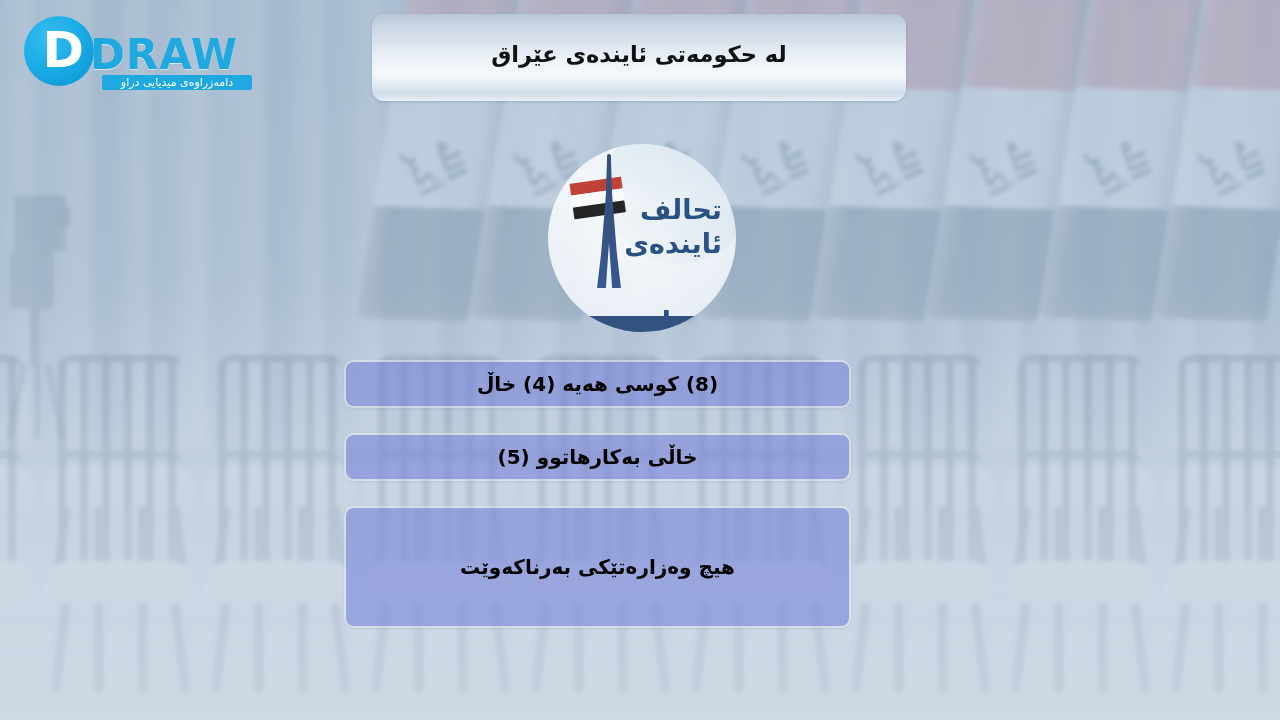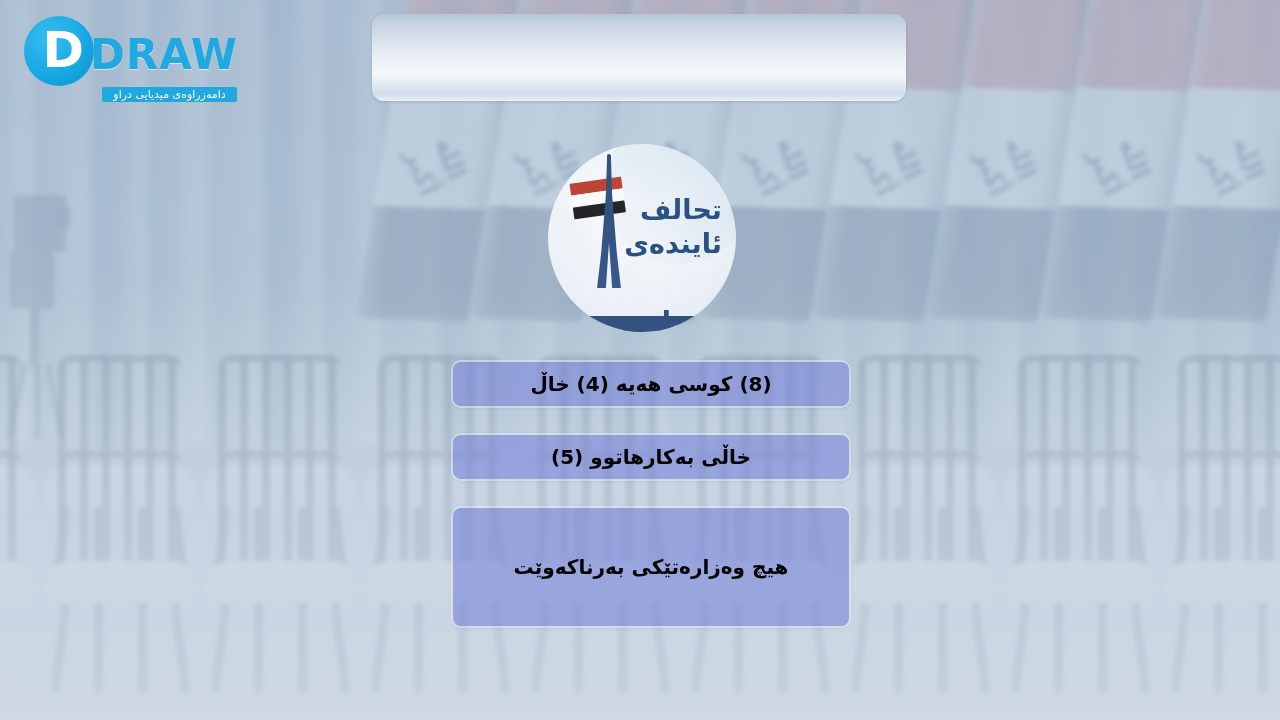--- a/index.html
+++ b/index.html
@@ -152,26 +152,25 @@
     font-family:"DejaVu Sans","Liberation Sans",sans-serif;
   }
   .draw-word{
     position:absolute; left:74px; top:16px;
     font-size:42px; font-weight:bold; letter-spacing:1px;
     color:#1fa9e0;
     font-family:"DejaVu Sans","Liberation Sans",sans-serif;
     text-shadow:0 1px 0 rgba(255,255,255,.6);
   }
   .draw-sub{
-    position:absolute; left:86px; top:61px; width:135px;
+    position:absolute; left:86px; top:61px; width:150px;
     background:#1fa9e0; color:#ffffff;
     font-size:11px; text-align:center; padding:1px 4px; border-radius:2px;
     font-family:"DejaVu Sans","Liberation Sans",sans-serif;
     direction:rtl;
-    margin-top:12px;
   }
 
   
   #title-banner{
     position:absolute; left:372px; top:14px; width:534px; height:87px; z-index:40;
     border-radius:12px;
     background:linear-gradient(180deg,
        #b8c6d6 0%, #c9d5e2 14%, #e9eff6 48%, #f4f8fc 70%, #cfdcea 92%, #eaf1f8 100%);
     box-shadow:0 1px 3px rgba(80,100,125,.28);
     display:flex; flex-direction:column; align-items:center; justify-content:center;
@@ -230,21 +229,21 @@
   }
   #coalition-logo .footband{
     position:absolute; left:0; bottom:0; width:100%; height:16px;
     background:#2b4a7a;
   }
 
   
   #stats{ position:absolute; left:432px; top:362px; width:417px; z-index:30; }
   .stat-bar{
     position:relative;
-    width:396px;
+    width:503px;
     border-radius:8px;
     background:rgba(118,129,217,.58);
     box-shadow:0 0 0 2px rgba(255,255,255,.40), 0 1px 4px rgba(60,75,100,.22);
     display:flex; align-items:center; justify-content:center;
     margin-bottom:29px;
     color:#000000; font-weight:bold; font-size:20px; direction:rtl;
     font-family:"DejaVu Sans","Liberation Sans",sans-serif;
     text-align:center;
   }
   .h-small{ height:44px; }
@@ -505,20 +504,21 @@
 </div>
 
 <div id="draw-logo">
   <div class="draw-circle"></div>
   <div class="draw-d">D</div>
   <div class="draw-word">DRAW</div>
   <div class="draw-sub">دامەزراوەی میدیایی دراو</div>
 </div>
 
 <div id="title-banner">
+  <div>لە حکومەتی ئایندەی عێراق</div>
 </div>
 
 <div id="coalition-logo">
   <div class="swoosh"></div>
   <div class="mini-flag">
     <i class="r"></i>
       <i class="w"></i>
       <i class="b"></i>
   </div>
   <div class="mast"></div>

